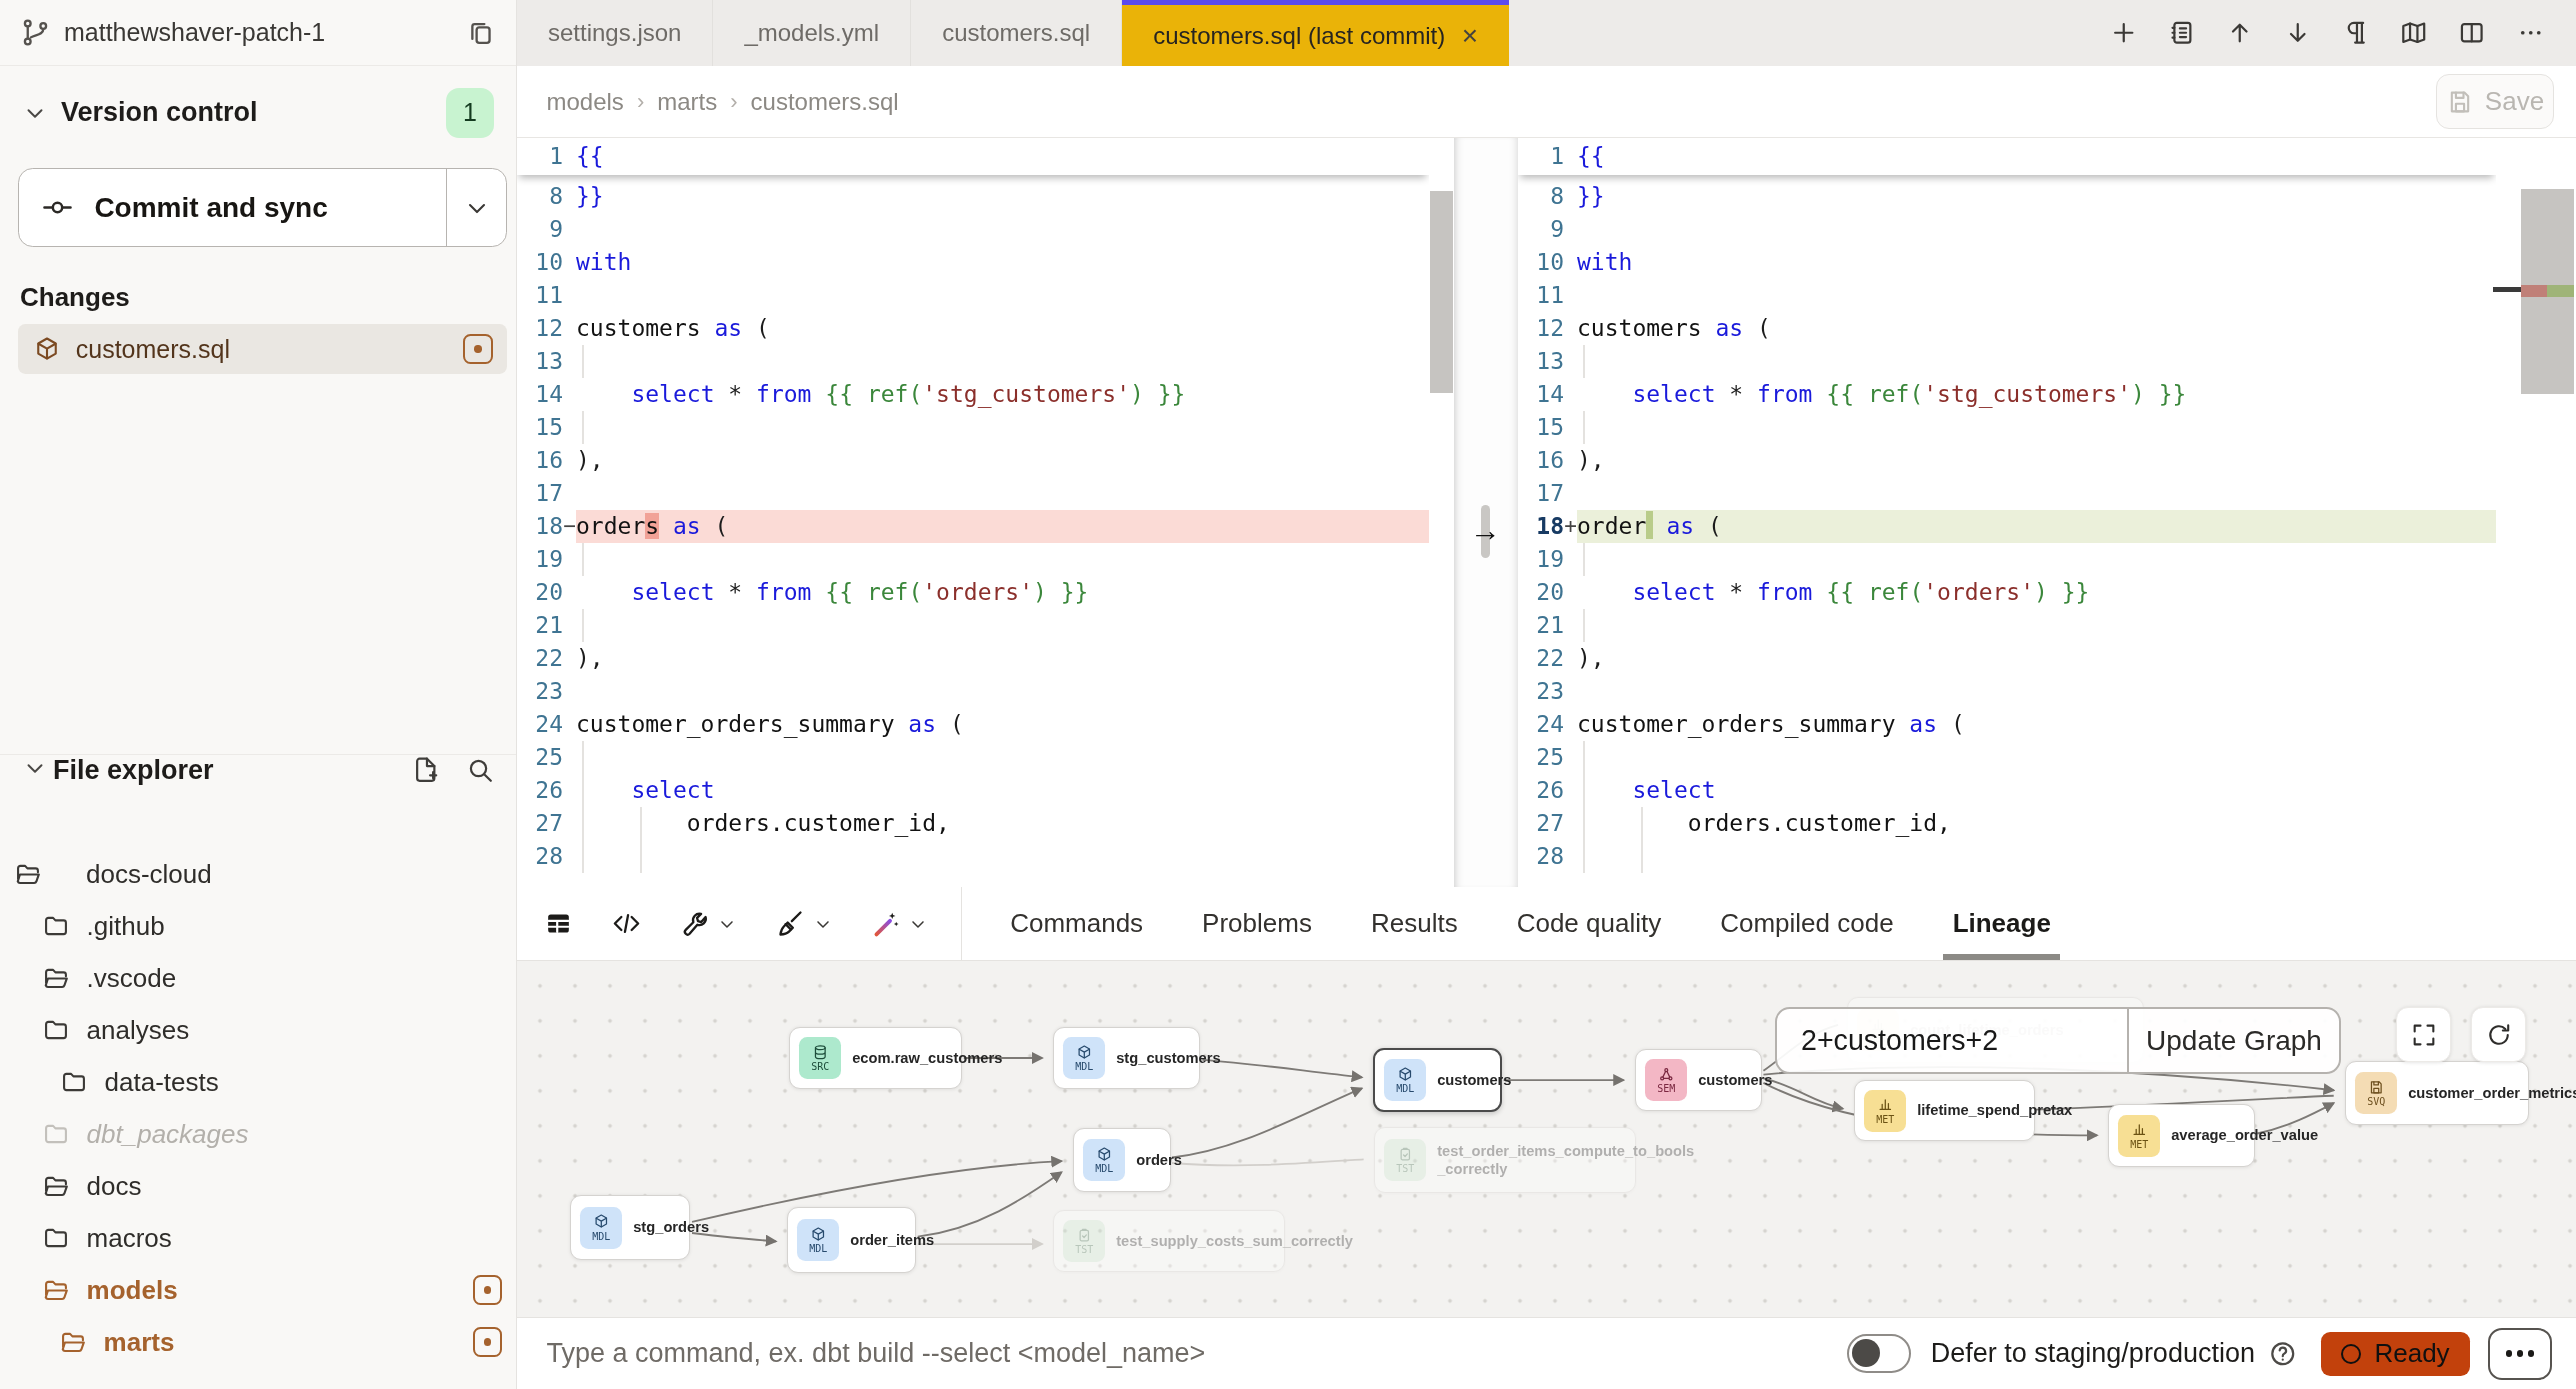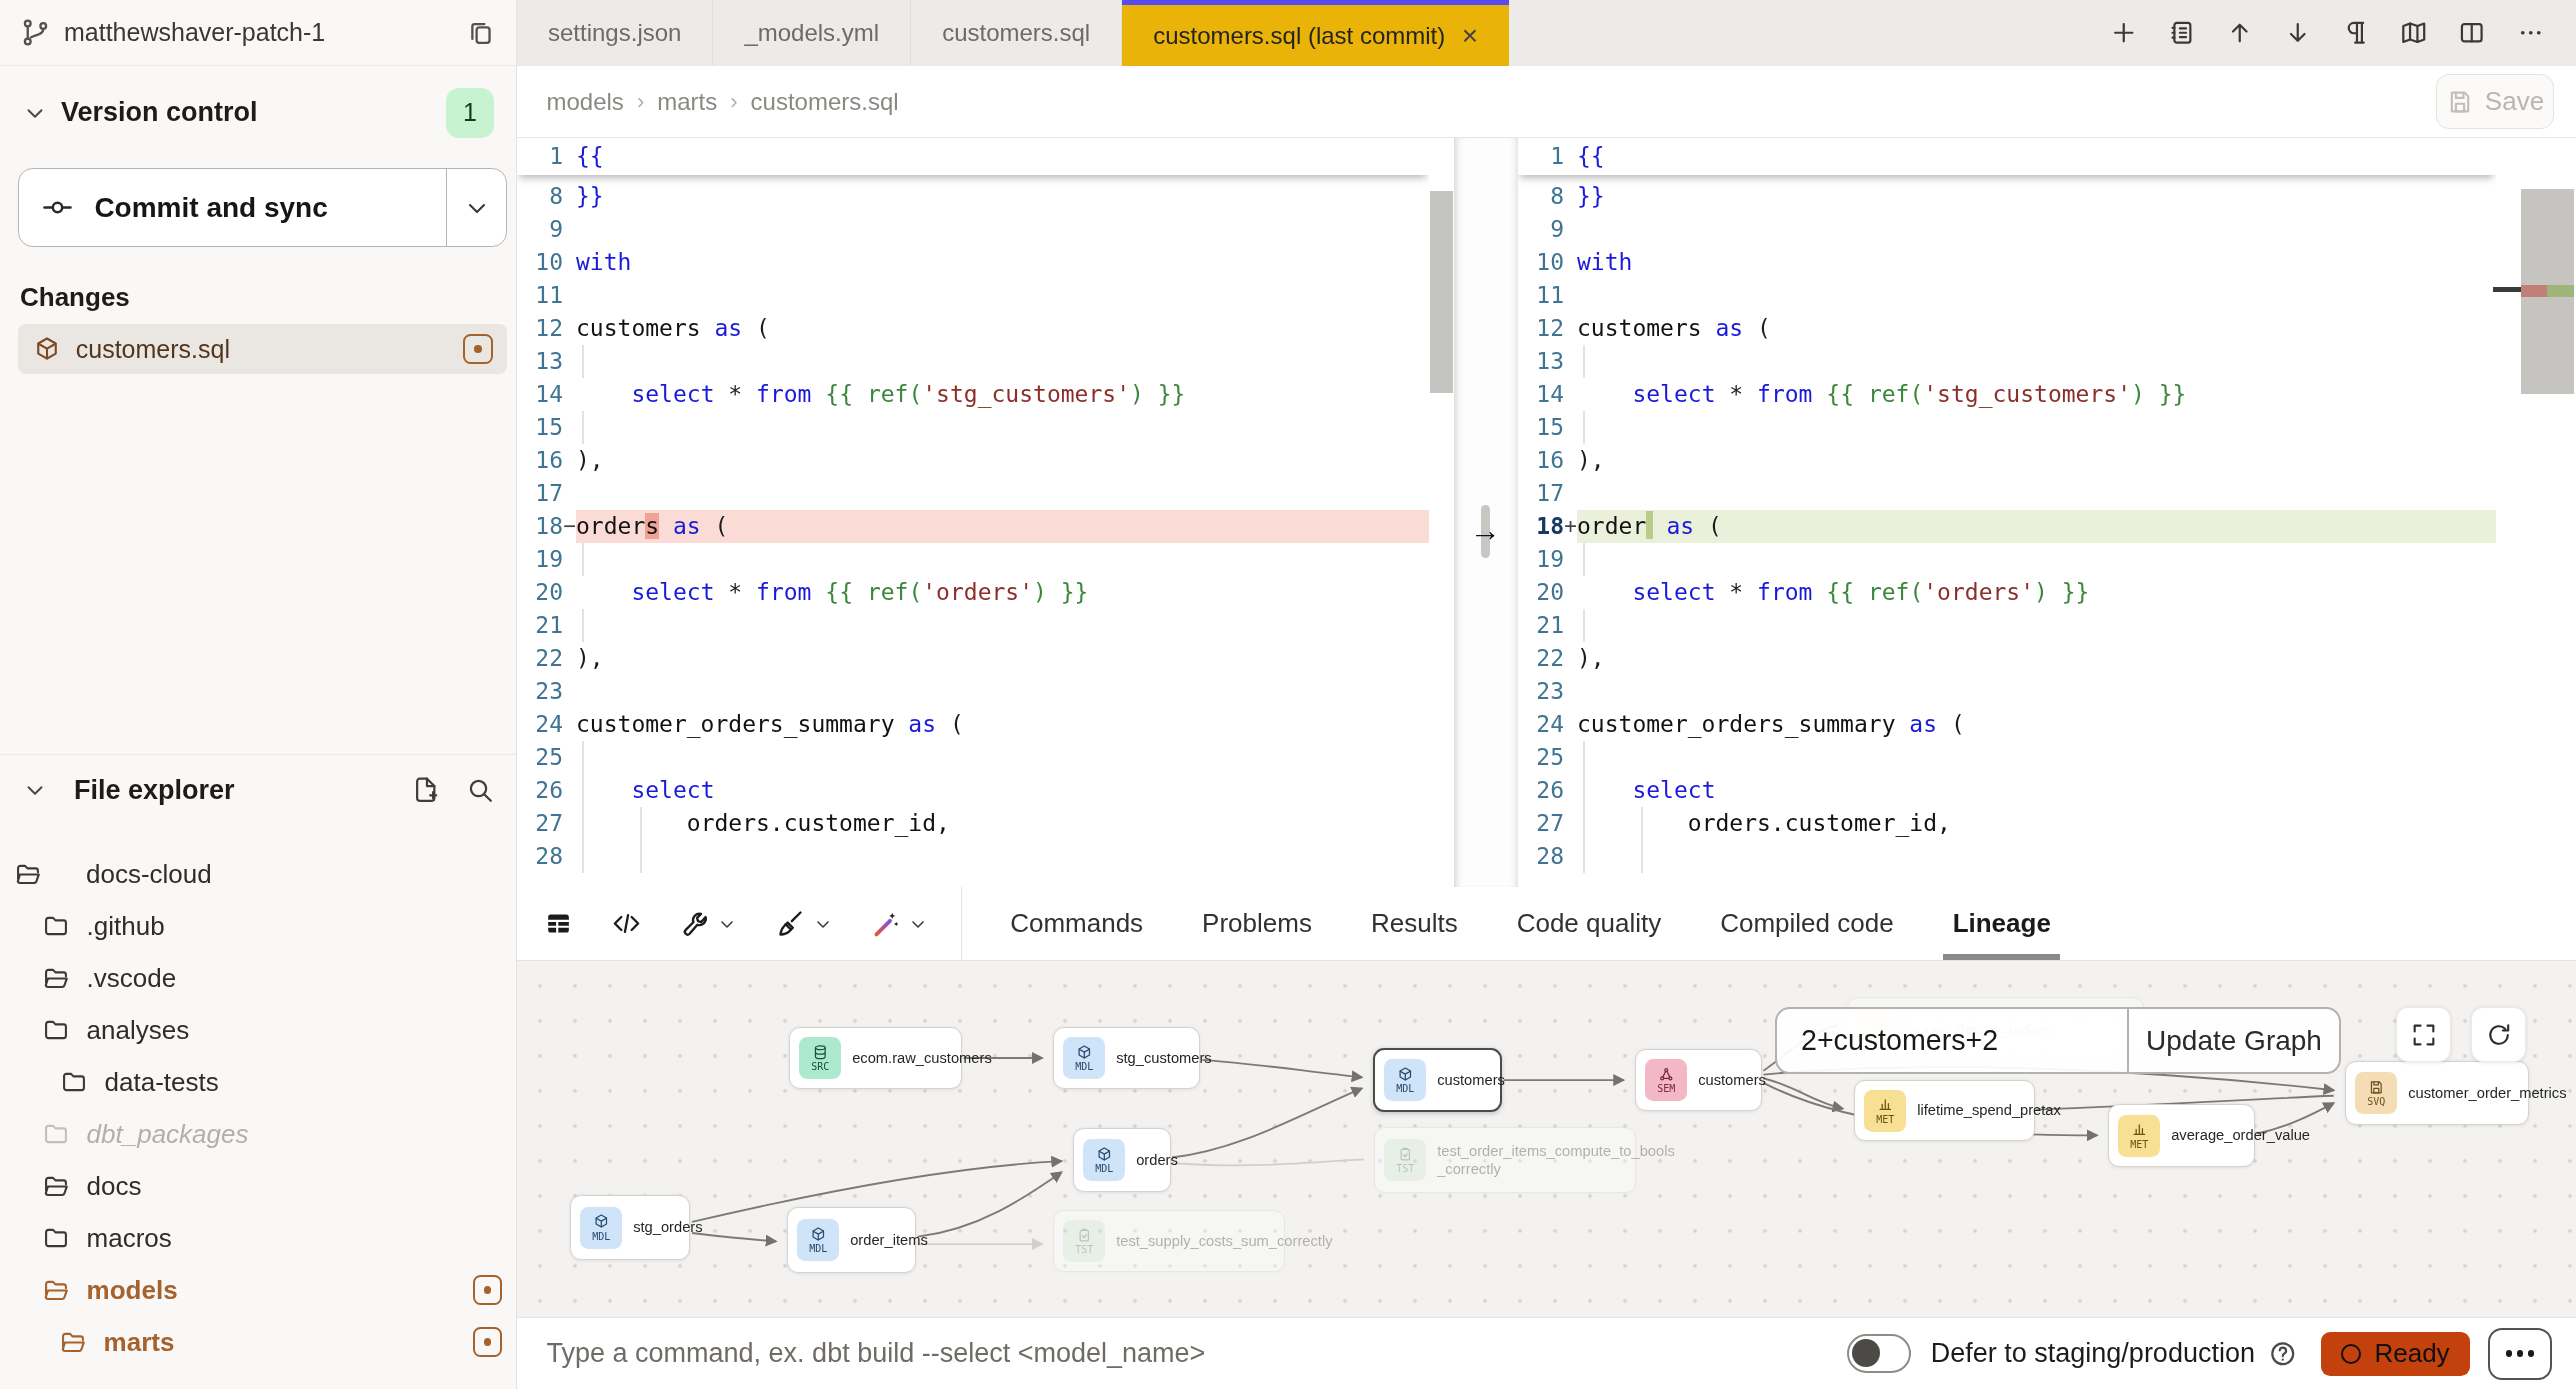--- a/index.html
+++ b/index.html
@@ -22,21 +22,21 @@
   #commit-main{flex:1;display:flex;align-items:center;gap:20px;padding-left:22px;height:100%;border-right:1.8px solid #b7b4b0;}
   #commit-label{font-size:28px;font-weight:600;color:#181613;}
   #commit-caret{width:59px;height:100%;display:flex;align-items:center;justify-content:center;color:#3a3835;}
   #changes-label{position:absolute;left:20px;top:282px;font-size:26px;font-weight:bold;color:#1e1c1a;}
   #change-row{position:absolute;left:18.4px;top:324px;width:489px;height:50px;background:#eae7e2;border-radius:7.4px;display:flex;align-items:center;gap:14.7px;padding:0 14.7px;}
   #change-row .ic{width:28px;height:28px;color:#7c4a22;}
   #change-file{font-size:25px;color:#53351c;flex:1;}
   .mod-badge{width:29.5px;height:29.5px;border:2.3px solid #a5622d;border-radius:7.4px;position:relative;flex:0 0 auto;}
   .mod-badge::after{content:"";position:absolute;left:50%;top:50%;width:7.4px;height:7.4px;margin:-3.7px 0 0 -3.7px;border-radius:50%;background:#a5622d;}
   #fe-section{position:absolute;left:0;top:754px;width:100%;border-top:1.8px solid #eceae7;}
-  #fe-head{display:flex;align-items:center;gap:26px;padding:0 22px;height:70px;}
+  #fe-head{display:flex;align-items:flex-start;gap:5px;padding:0 22px;height:70px;}
   #fe-head .sec-title{flex:1;}
   #fe-tools{display:flex;gap:24px;color:#3f3d3a;}
   #fe-tools .ic{width:29.5px;height:29.5px;}
   #tree{position:absolute;left:0;top:848px;width:517px;}
   .titem{height:52px;display:flex;align-items:center;gap:16.6px;font-size:26px;color:#2f2d2a;padding-right:14.7px;}
   .titem .ic{width:28px;height:28px;color:#3c3a37;flex:0 0 auto;}
   .titem.muted{color:#b3b0ab;font-style:italic;}
   .titem.muted .ic{color:#c3c0bb;}
   .titem.changed{color:#a5622d;font-weight:600;}
   .titem.changed .ic{color:#a5622d;}
@@ -105,21 +105,21 @@
 
   
   #lineage{position:absolute;left:517px;top:961px;right:0;height:357px;background:#f3f2f0;overflow:hidden;background-image:radial-gradient(#d6d4d0 1.8px,transparent 2.2px);background-size:35px 35px;background-position:5.5px 7.4px;}
   #edges{position:absolute;left:0;top:0;z-index:1;}
   .lnode{position:absolute;background:#fff;border:1.8px solid #d5d3d0;border-radius:11px;box-shadow:0 0.9px 3.7px rgba(0,0,0,.08);display:flex;align-items:center;gap:11px;padding:0 13px 0 9.2px;z-index:2;}
   .lnode.selected{border:2.8px solid #4b4b4b;box-shadow:0 1.8px 5.5px rgba(0,0,0,.18);}
   .lnode.faded{opacity:.32;}
   .lbadge{border-radius:8.3px;display:flex;flex-direction:column;align-items:center;justify-content:center;flex:0 0 auto;}
   .lbadge .ic{width:16.6px;height:16.6px;}
   .lbadge .bcode{font-size:10px;font-family:"DejaVu Sans Mono",monospace;margin-top:0.9px;}
-  .llabel{font-size:14.7px;color:#262626;line-height:1.25;white-space:nowrap;}
+  .llabel{font-size:14.7px;color:#262626;line-height:1.25;white-space:nowrap;font-weight:bold;}
   #lsearch{position:absolute;left:1258px;top:46px;width:566px;height:67px;background:rgba(255,255,255,.93);border:2.3px solid #b5b2ae;border-radius:14.7px;display:flex;z-index:4;}
   #lsearch-q{flex:1;display:flex;align-items:center;padding-left:24px;font-size:28.6px;color:#181818;}
   #update-btn{width:212px;display:flex;align-items:center;justify-content:center;border-left:2.3px solid #b5b2ae;font-size:28px;color:#2b2a28;font-weight:500;}
   .lctl{position:absolute;top:46px;width:55px;height:55px;background:#fff;border:1.8px solid #eceae7;border-radius:12px;box-shadow:0 0.9px 3.7px rgba(0,0,0,.1);display:flex;align-items:center;justify-content:center;color:#2e2d2b;z-index:4;}
   .lctl .ic{width:28px;height:28px;}
   #fs-btn{left:1879px;}
   #rf-btn{left:1954px;}
 
   
   #statusbar{position:absolute;left:517px;top:1317px;right:0;height:72px;background:#fff;border-top:1.8px solid #e5e3e0;display:flex;align-items:center;}

